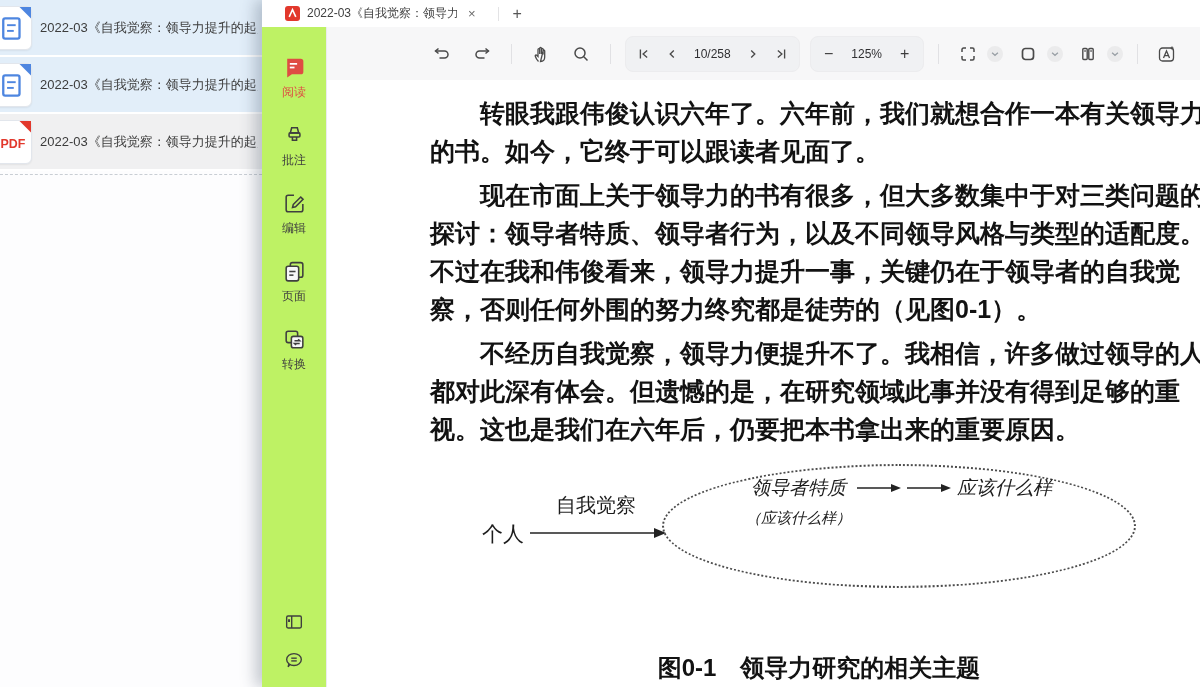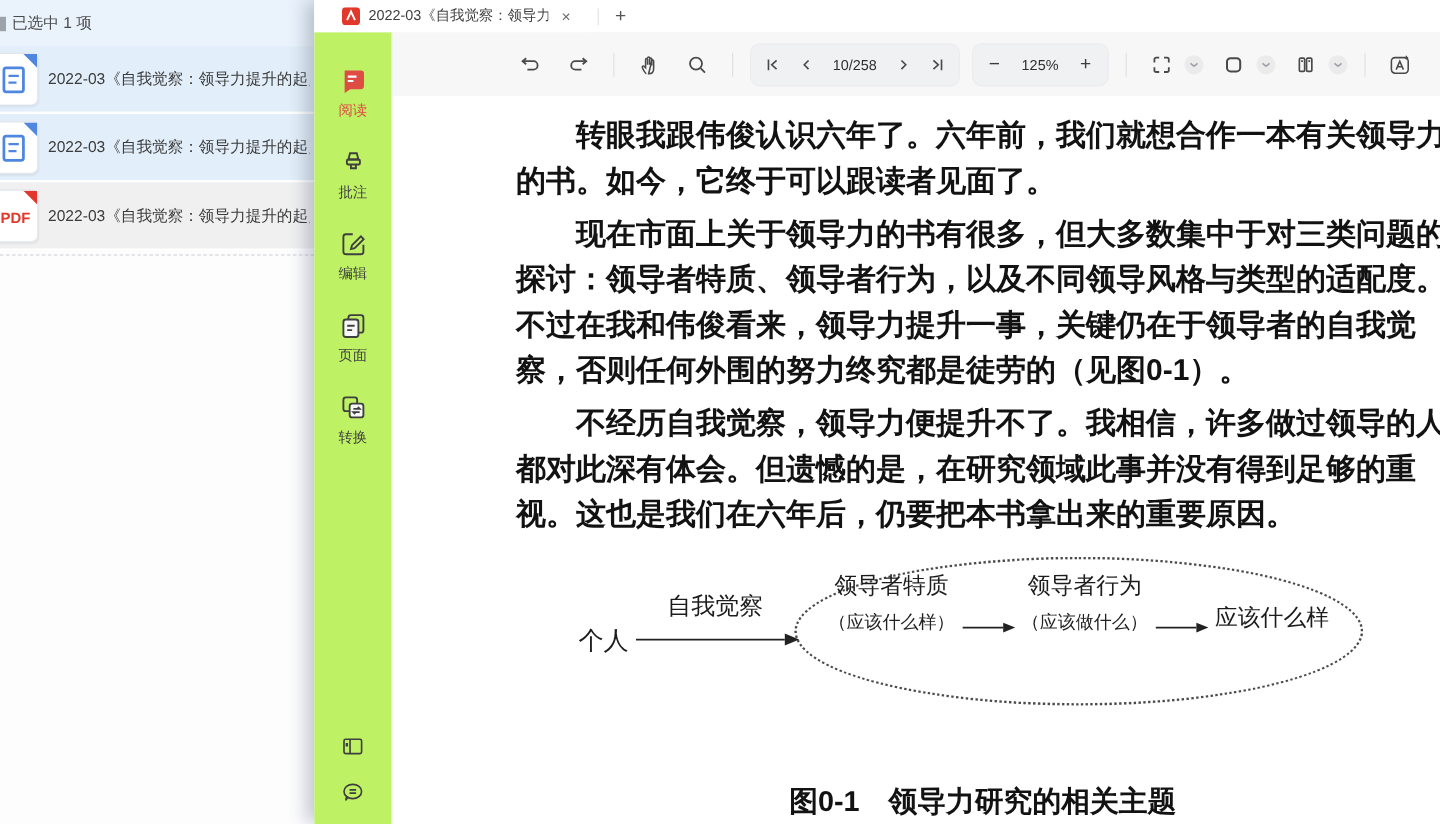--- a/index.html
+++ b/index.html
@@ -66,40 +66,36 @@
 
   
   .figure { position:relative; width:778px; height:140px; margin-top:12px;
             font-family:"Liberation Serif","DejaVu Serif",serif; color:#1c1c1c; }
   .fig-person { position:absolute; left:52px; top:60px; font-size:21px; }
   .fig-arrow-label { position:absolute; left:96px; top:32px; width:140px; text-align:center; font-size:20px; }
   .fig-arrow1 { position:absolute; left:100px; top:66px; }
   .fig-ellipse { position:absolute; left:232px; top:4px; width:474px; height:124px;
                  border:2px dotted #4b4b4b; border-radius:50%; display:flex; flex-direction:column; align-items:center; }
   .fig-title { margin-top:10px; font-size:19px; }
-  .fig-row { margin-top:9px; display:flex; align-items:flex-end; gap:6px; }
+  .fig-row { margin-top:9px; display:flex; align-items:flex-start; gap:6px;font-style:italic; }
   .fig-node { text-align:center; }
   .fig-node .main { font-size:19px; white-space:nowrap; }
   .fig-node .sub { font-size:15px; margin-top:8px; white-space:nowrap; color:#222; }
   .fig-row svg { margin-top:8px; }
   .fig-caption { width:778px; text-align:center; margin-top:52px;
                  font-size:24px; font-weight:700; color:#121212; }
 
   svg { display:block; }
 </style>
 </head>
 <body>
 
 <div class="app">
 
   <aside class="file-panel">
-    <div class="fp-header">
-      <span class="fp-frag"></span>
-      <span>已选中 1 项</span>
-    </div>
 
     <div class="file-row sel-blue">
       <span class="file-icon">
         <svg viewBox="0 0 46 44">
             <polygon points="46,0 46,12 34,0" fill="#4e86e0"></polygon>
           <rect x="17" y="12" width="17" height="21" rx="2" fill="none" stroke="#4e86e0" stroke-width="2.4"></rect>
           <line x1="21" y1="19" x2="30" y2="19" stroke="#4e86e0" stroke-width="2"></line>
           <line x1="21" y1="25" x2="28" y2="25" stroke="#4e86e0" stroke-width="2"></line>
           </svg>
       </span>
@@ -335,24 +331,20 @@
             <div class="fig-ellipse">
               <div class="fig-row">
                 <div class="fig-node">
                   <div class="main">领导者特质</div>
                   <div class="sub">（应该什么样）</div>
                 </div>
                 <svg width="44" height="10" viewBox="0 0 44 10">
                   <line x1="0" y1="5" x2="34" y2="5" stroke="#222" stroke-width="1.5"></line>
                   <polygon points="34,1 44,5 34,9" fill="#222"></polygon>
                 </svg>
-                <div class="fig-node">
-                  <div class="main">领导者行为</div>
-                  <div class="sub">（应该做什么）</div>
-                </div>
                 <svg width="44" height="10" viewBox="0 0 44 10">
                   <line x1="0" y1="5" x2="34" y2="5" stroke="#222" stroke-width="1.5"></line>
                   <polygon points="34,1 44,5 34,9" fill="#222"></polygon>
                 </svg>
                 <div class="fig-node">
                   <div class="main">应该什么样</div>
                 </div>
               </div>
             </div>
           </div>

